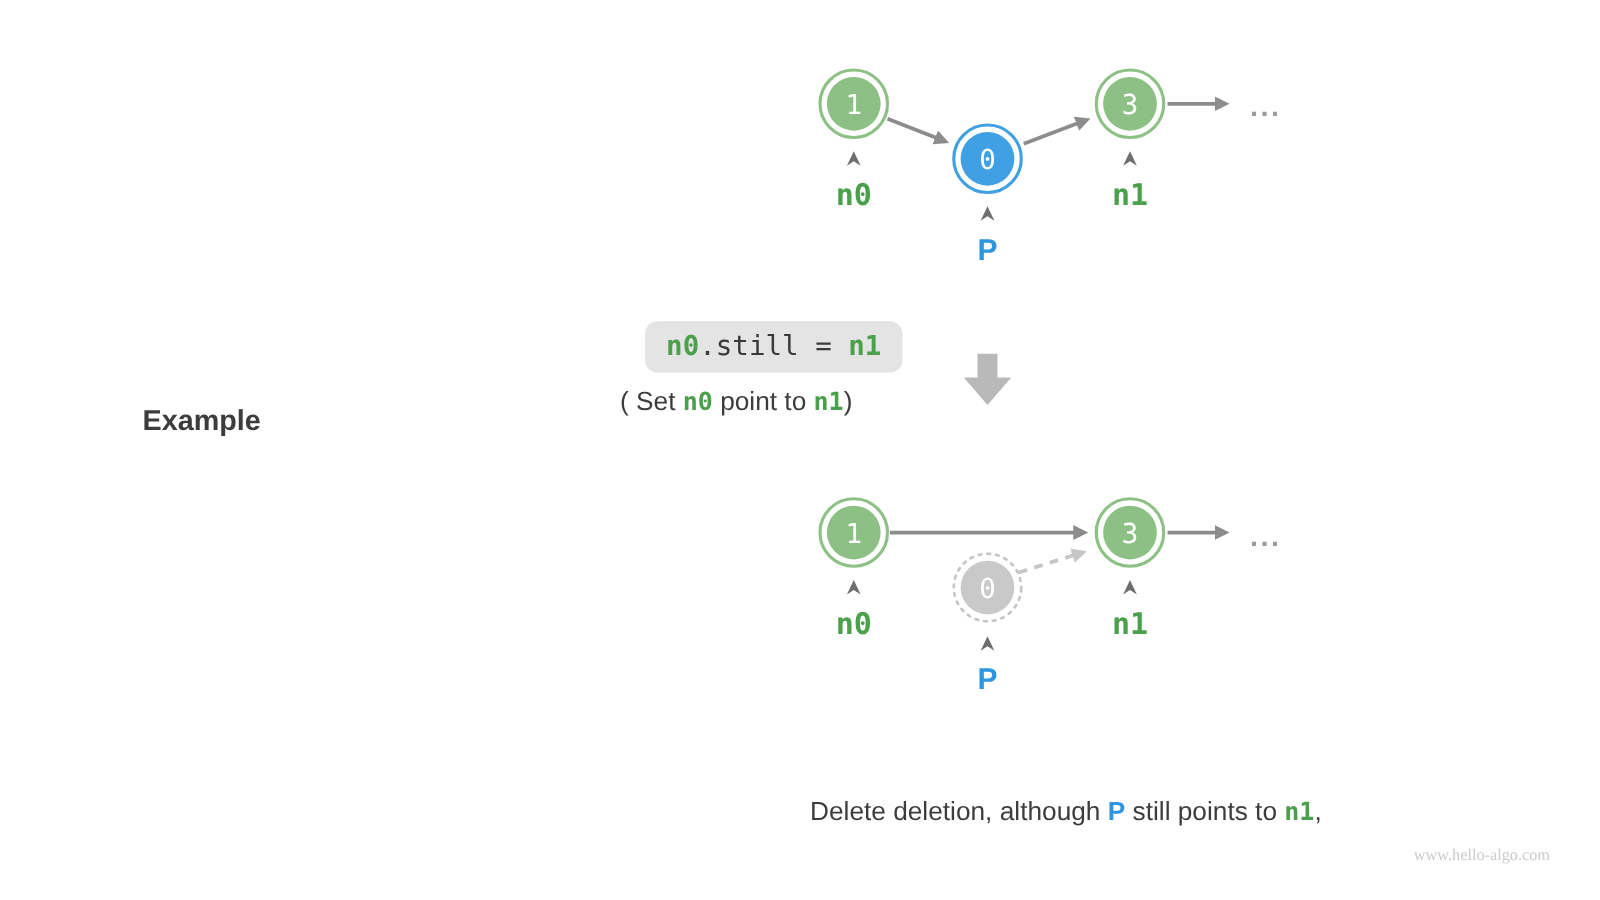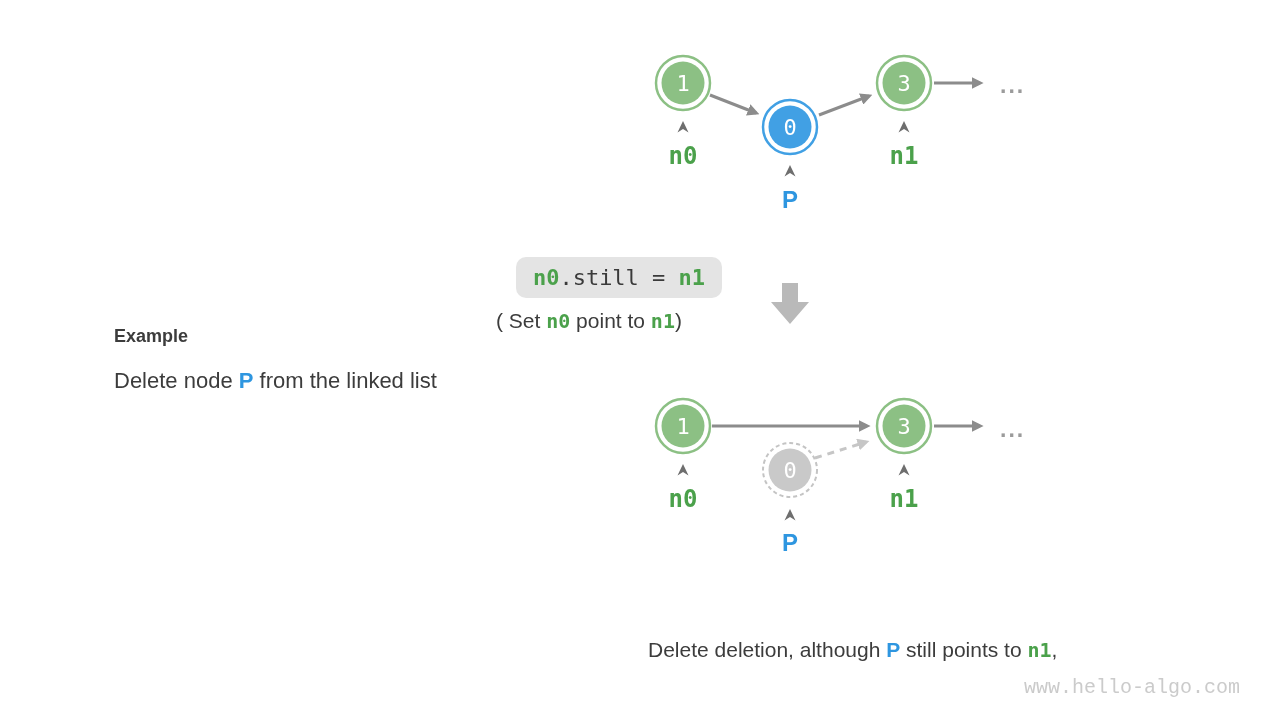--- a/index.html
+++ b/index.html
@@ -3,21 +3,21 @@
 <meta charset="utf-8">
 <style>
   html,body { margin:0; padding:0; background:#fff; }
   .canvas {
     position:relative; width:1280px; height:720px; background:#ffffff;
     font-family:"Liberation Sans", sans-serif; overflow:hidden;
   }
   .abs { position:absolute; }
 
   
-  .example-heading { font-size:18px; font-weight:bold; color:#3C3C3C; line-height:30px; }
+  .example-heading { font-size:23px; font-weight:bold; color:#3C3C3C; line-height:30px; }
   .example-desc { font-size:22px; color:#3C3C3C; margin-top:17px; white-space:pre-wrap; }
   .blue-b { color:#2E96E0; font-weight:bold; }
   .green-mono { color:#4BA14B; font-weight:bold; font-family:"DejaVu Sans Mono", monospace; }
 
   
   .code-box {
     left:516px; top:257px; width:206px; height:41px; background:#E4E4E4;
     border-radius:10px; display:flex; align-items:center; justify-content:center;
     font-family:"DejaVu Sans Mono", monospace; font-size:22px; color:#3A3A3A; white-space:pre;
   }
@@ -28,22 +28,22 @@
   .code-caption .green-mono { font-size:20px; }
 
   
   .conclusion {
     left:648px; top:577px; width:610px; font-size:21px; line-height:29px;
     color:#3C3C3C; white-space:pre-wrap;
   }
   .conclusion .green-mono { font-size:20px; }
 
   .watermark {
-    right:40px; top:676px; font-family:Liberation Mono, monospace;
-    font-size:20px; color:#CBCBCB;margin-left:41px;
+    right:40px; top:676px; font-family:Liberation Serif, serif;
+    font-size:13px; color:#CBCBCB;margin-left:41px;
   }
 
   
   svg.overlay { position:absolute; left:0; top:0; }
   .num { font-family:"DejaVu Sans Mono", monospace; font-size:22px; fill:#ffffff; text-anchor:middle; }
   .lbl-g { font-family:"DejaVu Sans Mono", monospace; font-size:24px; font-weight:bold; fill:#4BA14B; text-anchor:middle; }
   .lbl-b { font-family:"Liberation Sans", sans-serif; font-size:24px; font-weight:bold; fill:#2E96E0; text-anchor:middle; }
   .dots { font-family:"Liberation Sans", sans-serif; font-size:23px; font-weight:bold; fill:#9B9B9B; letter-spacing:2px; }
   .caret { fill:#6E6E6E; }
   line.solid { stroke:#8C8C8C; stroke-width:3; }
@@ -134,21 +134,20 @@
       <path class="caret" transform="translate(904,470)" d="M0,-6 L5.5,5.5 L0,2 L-5.5,5.5 Z"></path>
 
       <text class="lbl-g" x="683" y="507">n0</text>
       <text class="lbl-b" x="790" y="551">P</text>
       <text class="lbl-g" x="904" y="507">n1</text>
     </g>
   </svg>
 
   <div class="abs" style="left:114px; top:321px;">
     <div class="example-heading">Example</div>
-    <div class="example-desc"><span>Delete node </span><span class="blue-b">P</span><span> from the linked list</span></div>
   </div>
 
   <div class="abs code-box"><span class="green-mono">n0</span><span>.still = </span><span class="green-mono">n1</span></div>
 
   <div class="abs code-caption"><span>( Set </span><span class="green-mono">n0</span><span> point to </span><span class="green-mono">n1</span><span>)</span></div>
 
   <div class="abs conclusion">
     <div><span>Delete deletion, although </span><span class="blue-b">P</span><span> still points to </span><span class="green-mono">n1</span><span>,</span></div>
     
     

